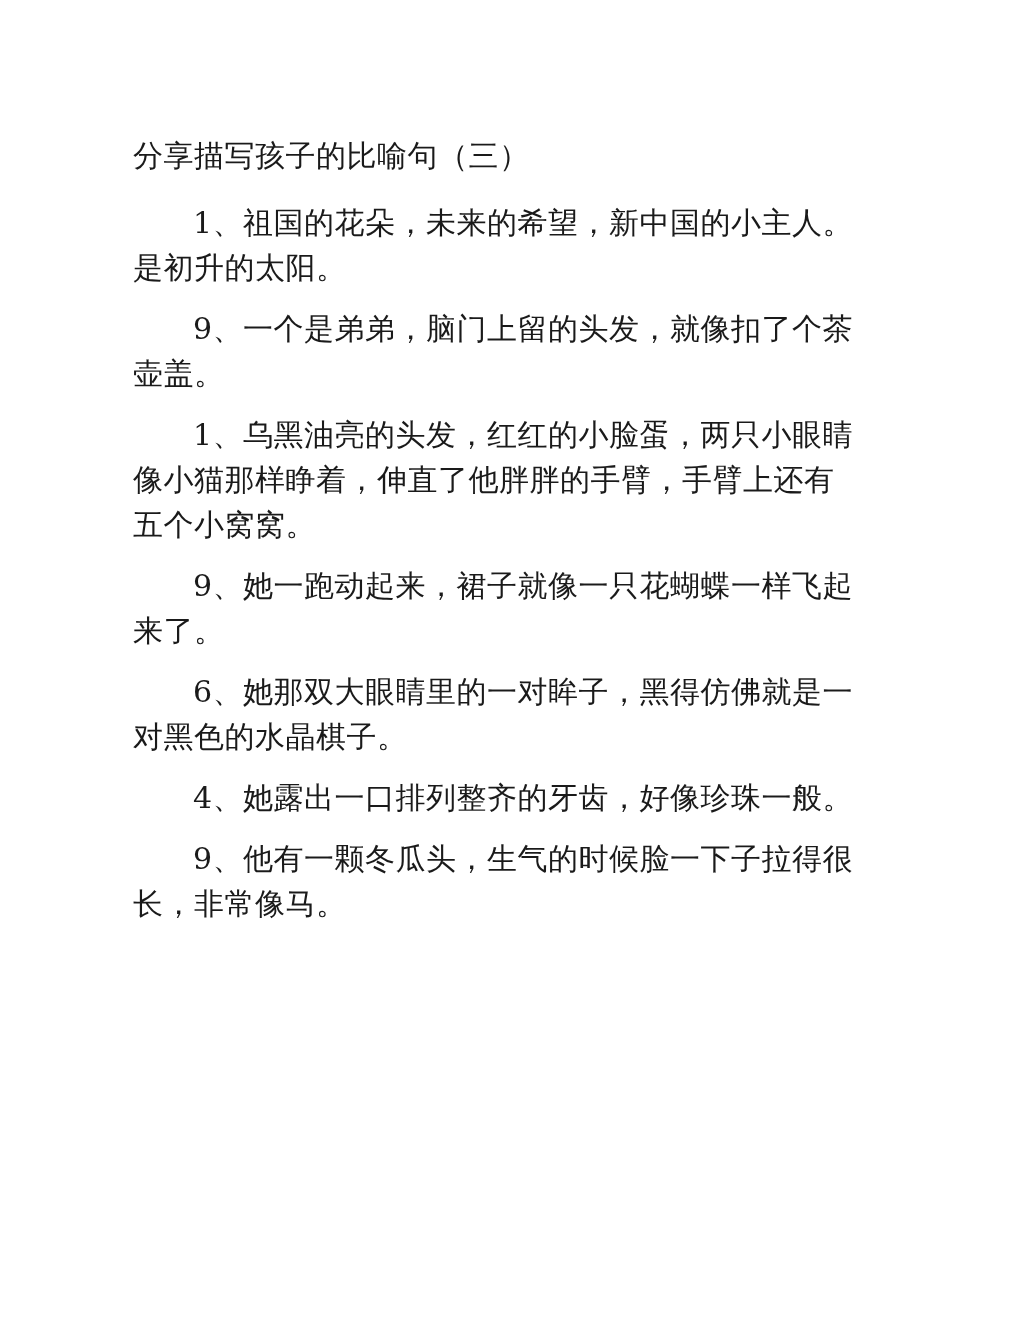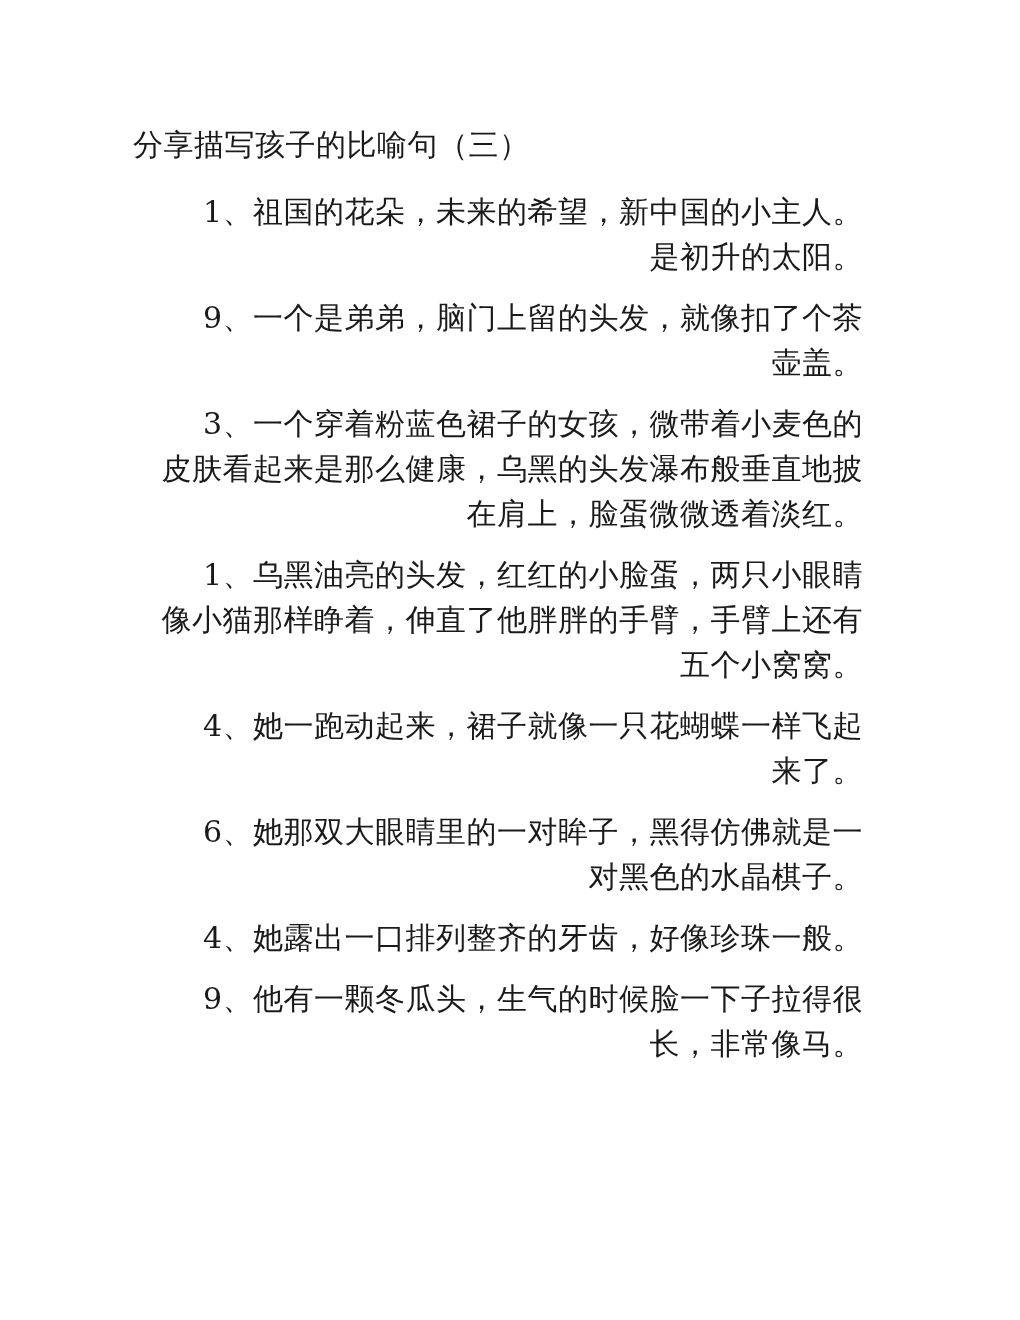--- a/index.html
+++ b/index.html
@@ -12,45 +12,43 @@
     width: 1020px;
     height: 1320px;
     background: #ffffff;
     box-sizing: border-box;
     padding: 122px 157px 0 133px;
     font-family: "DejaVu Serif", "Liberation Serif", serif;
     color: #1a1a1a;
     overflow: hidden;
   }
   .doc-title {
-    margin: 0 0 22px 0;
+    margin: 11px 0 22px 0;
     font-size: 30px;
     line-height: 45px;
     font-weight: normal;
     letter-spacing: 0.5px;
   }
   .para {
     margin: 0 0 16px 0;
     font-size: 30px;
     line-height: 45px;
     text-indent: 2em;
     letter-spacing: 0.5px;
     word-break: break-all;
-    text-align: right;
   }
   .para.extra-space {
   }
 </style>
 </head>
 <body>
 
 <div class="page">
   <p class="doc-title">分享描写孩子的比喻句（三）</p>
 
   <p class="para">1、祖国的花朵，未来的希望，新中国的小主人。是初升的太阳。</p>
   <p class="para">9、一个是弟弟，脑门上留的头发，就像扣了个茶壶盖。</p>
-  <p class="para">3、一个穿着粉蓝色裙子的女孩，微带着小麦色的皮肤看起来是那么健康，乌黑的头发瀑布般垂直地披在肩上，脸蛋微微透着淡红。</p>
   <p class="para">1、乌黑油亮的头发，红红的小脸蛋，两只小眼睛像小猫那样睁着，伸直了他胖胖的手臂，手臂上还有五个小窝窝。</p>
-  <p class="para">4、她一跑动起来，裙子就像一只花蝴蝶一样飞起来了。</p>
+  <p class="para">9、她一跑动起来，裙子就像一只花蝴蝶一样飞起来了。</p>
   <p class="para">6、她那双大眼睛里的一对眸子，黑得仿佛就是一对黑色的水晶棋子。</p>
   <p class="para">4、她露出一口排列整齐的牙齿，好像珍珠一般。</p>
   <p class="para extra-space">9、他有一颗冬瓜头，生气的时候脸一下子拉得很长，非常像马。</p>
 </div>
 
 </body></html>

